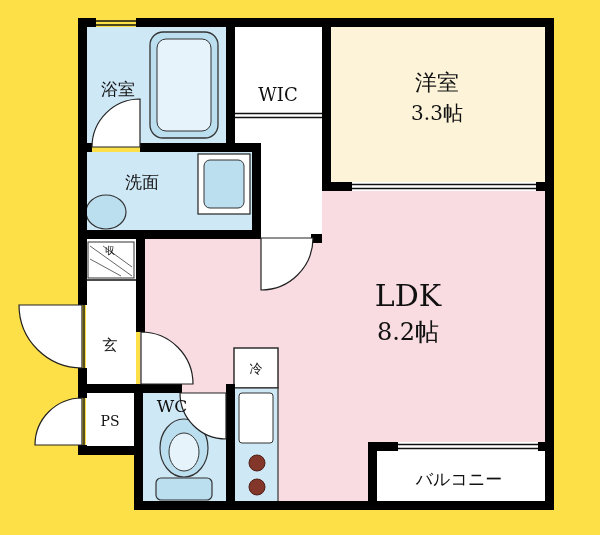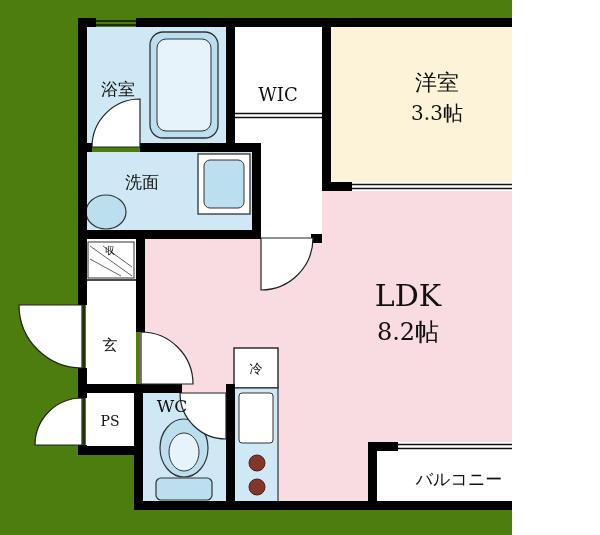--- a/index.html
+++ b/index.html
@@ -1,16 +1,16 @@
 <!DOCTYPE html>
 <html><head>
 <meta charset="utf-8">
 <style>
   html,body{margin:0;padding:0;background:#ffffff;}
-  .plan-wrap{position:relative;width:512px;height:535px;background:#4d7c0f;overflow:hidden;}
+  .plan-wrap{position:relative;width:600px;height:535px;background:#fde047;overflow:hidden;}
   svg{display:block;}
   text{font-family:"DejaVu Serif","Liberation Serif",serif;fill:#111111;}
   .lbl{font-weight:500;}
 </style>
 </head>
 <body>
 
 <div class="plan-wrap">
   <svg width="600" height="535" viewBox="0 0 600 535">
 

